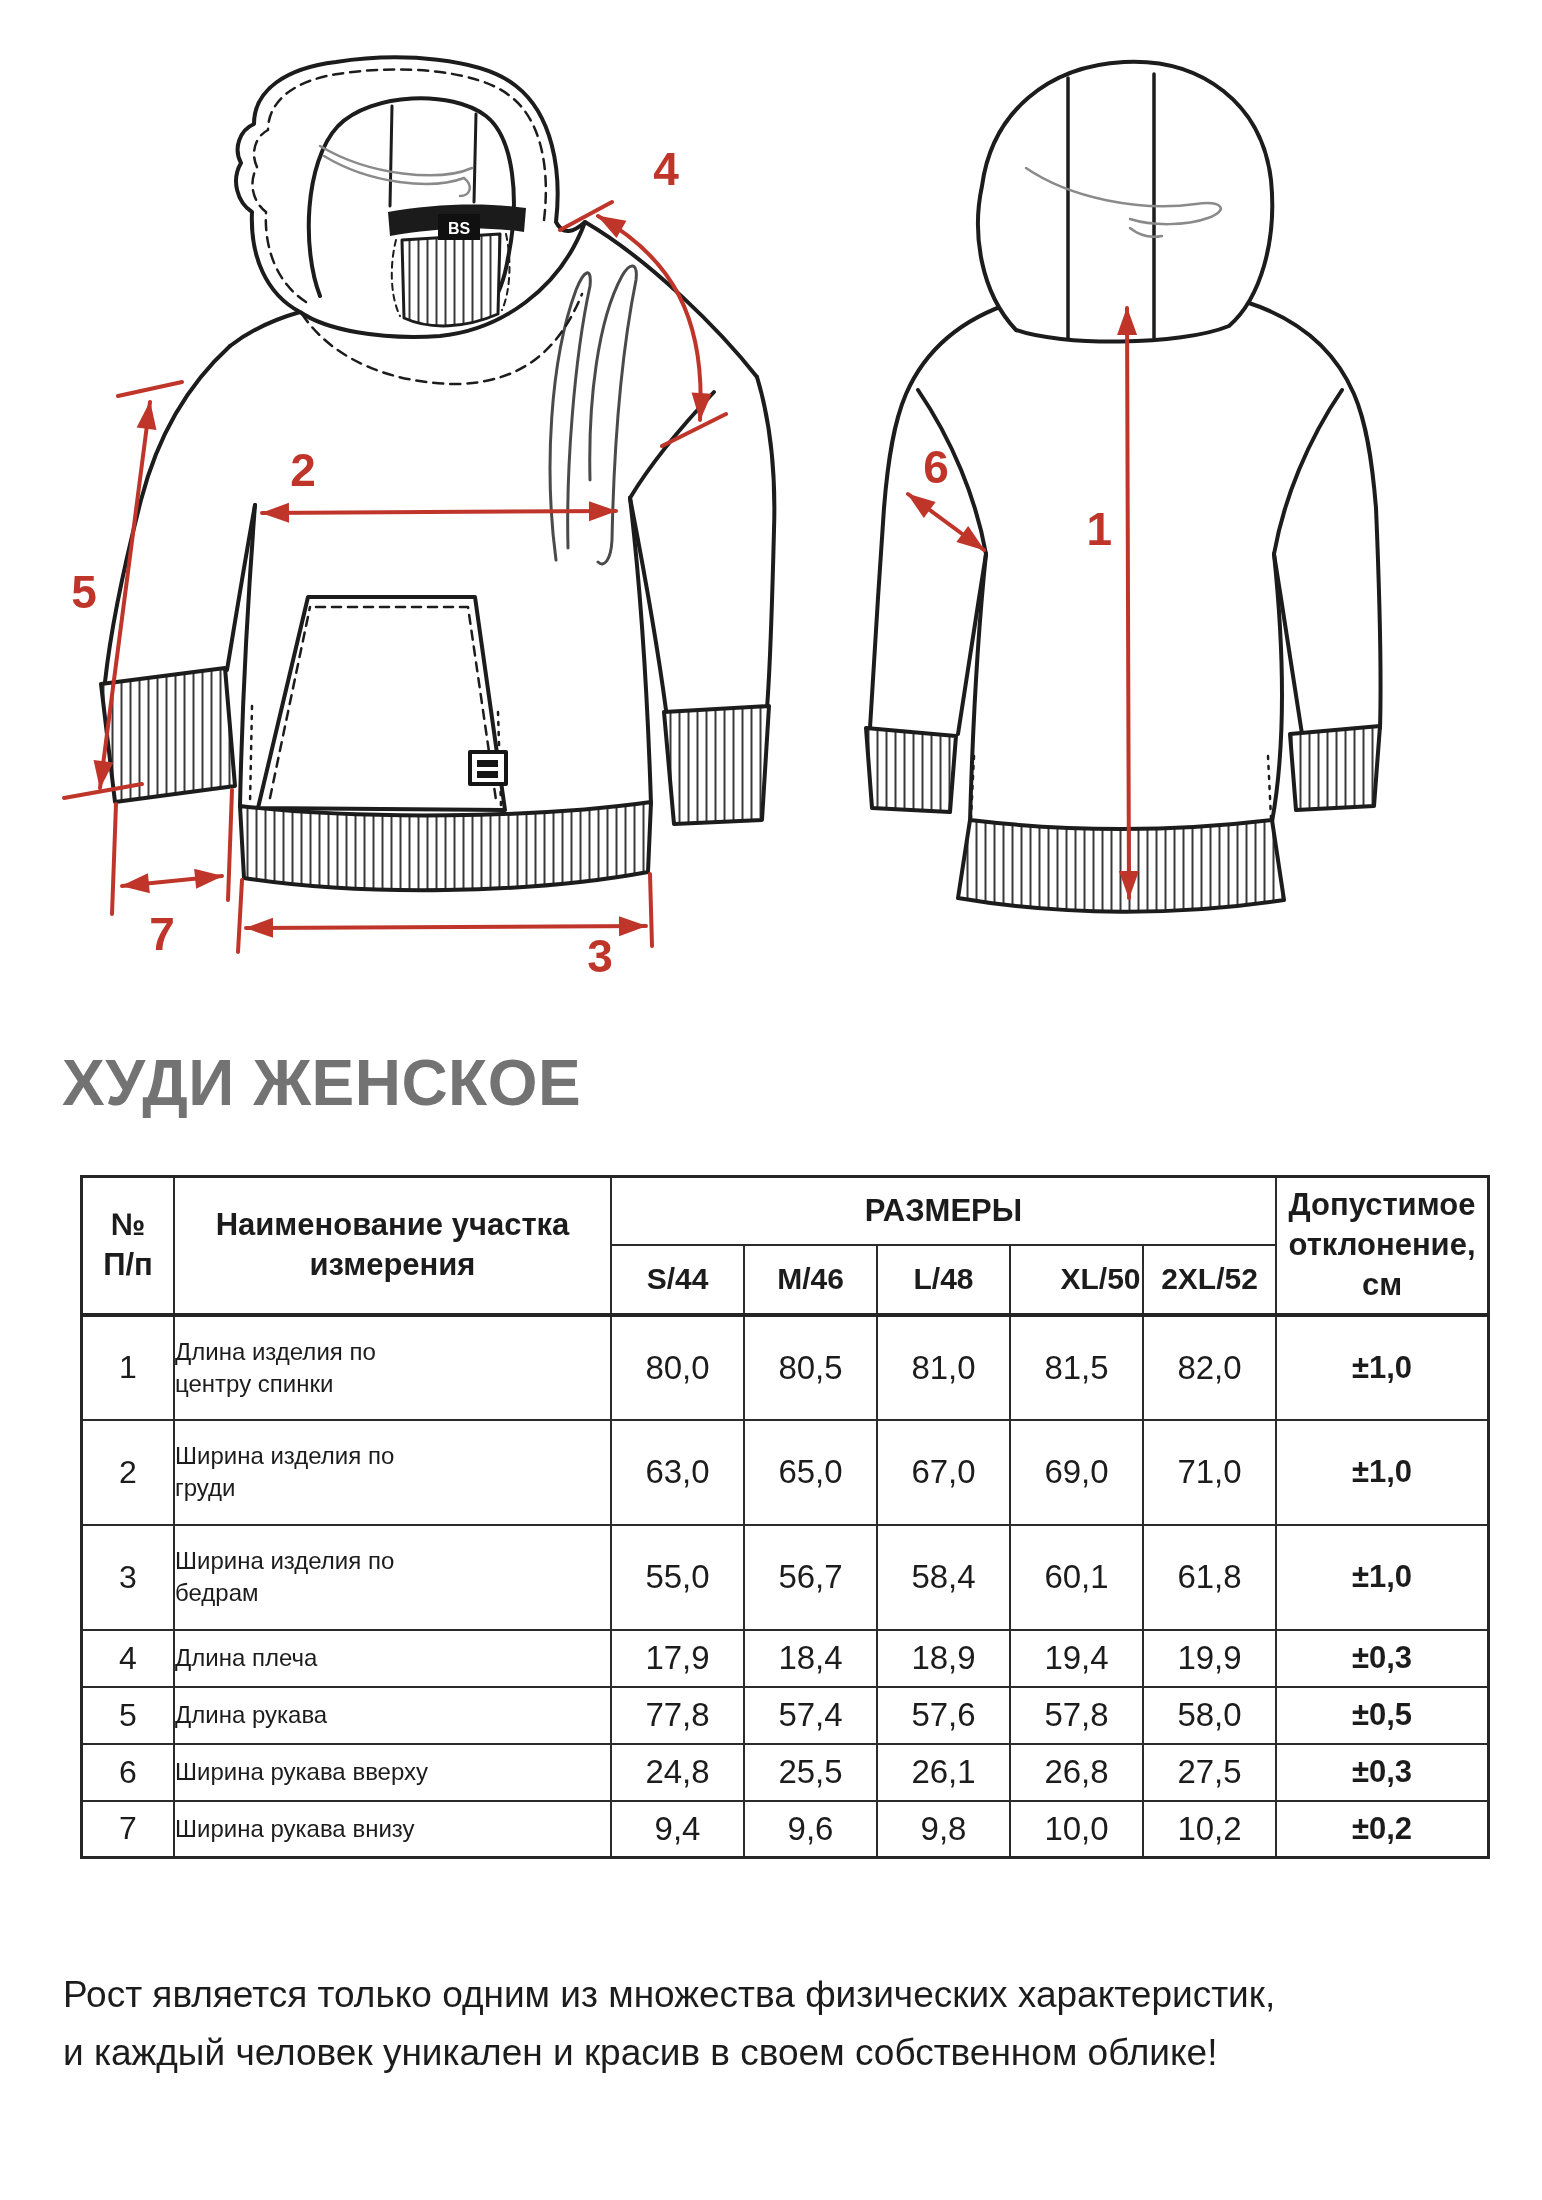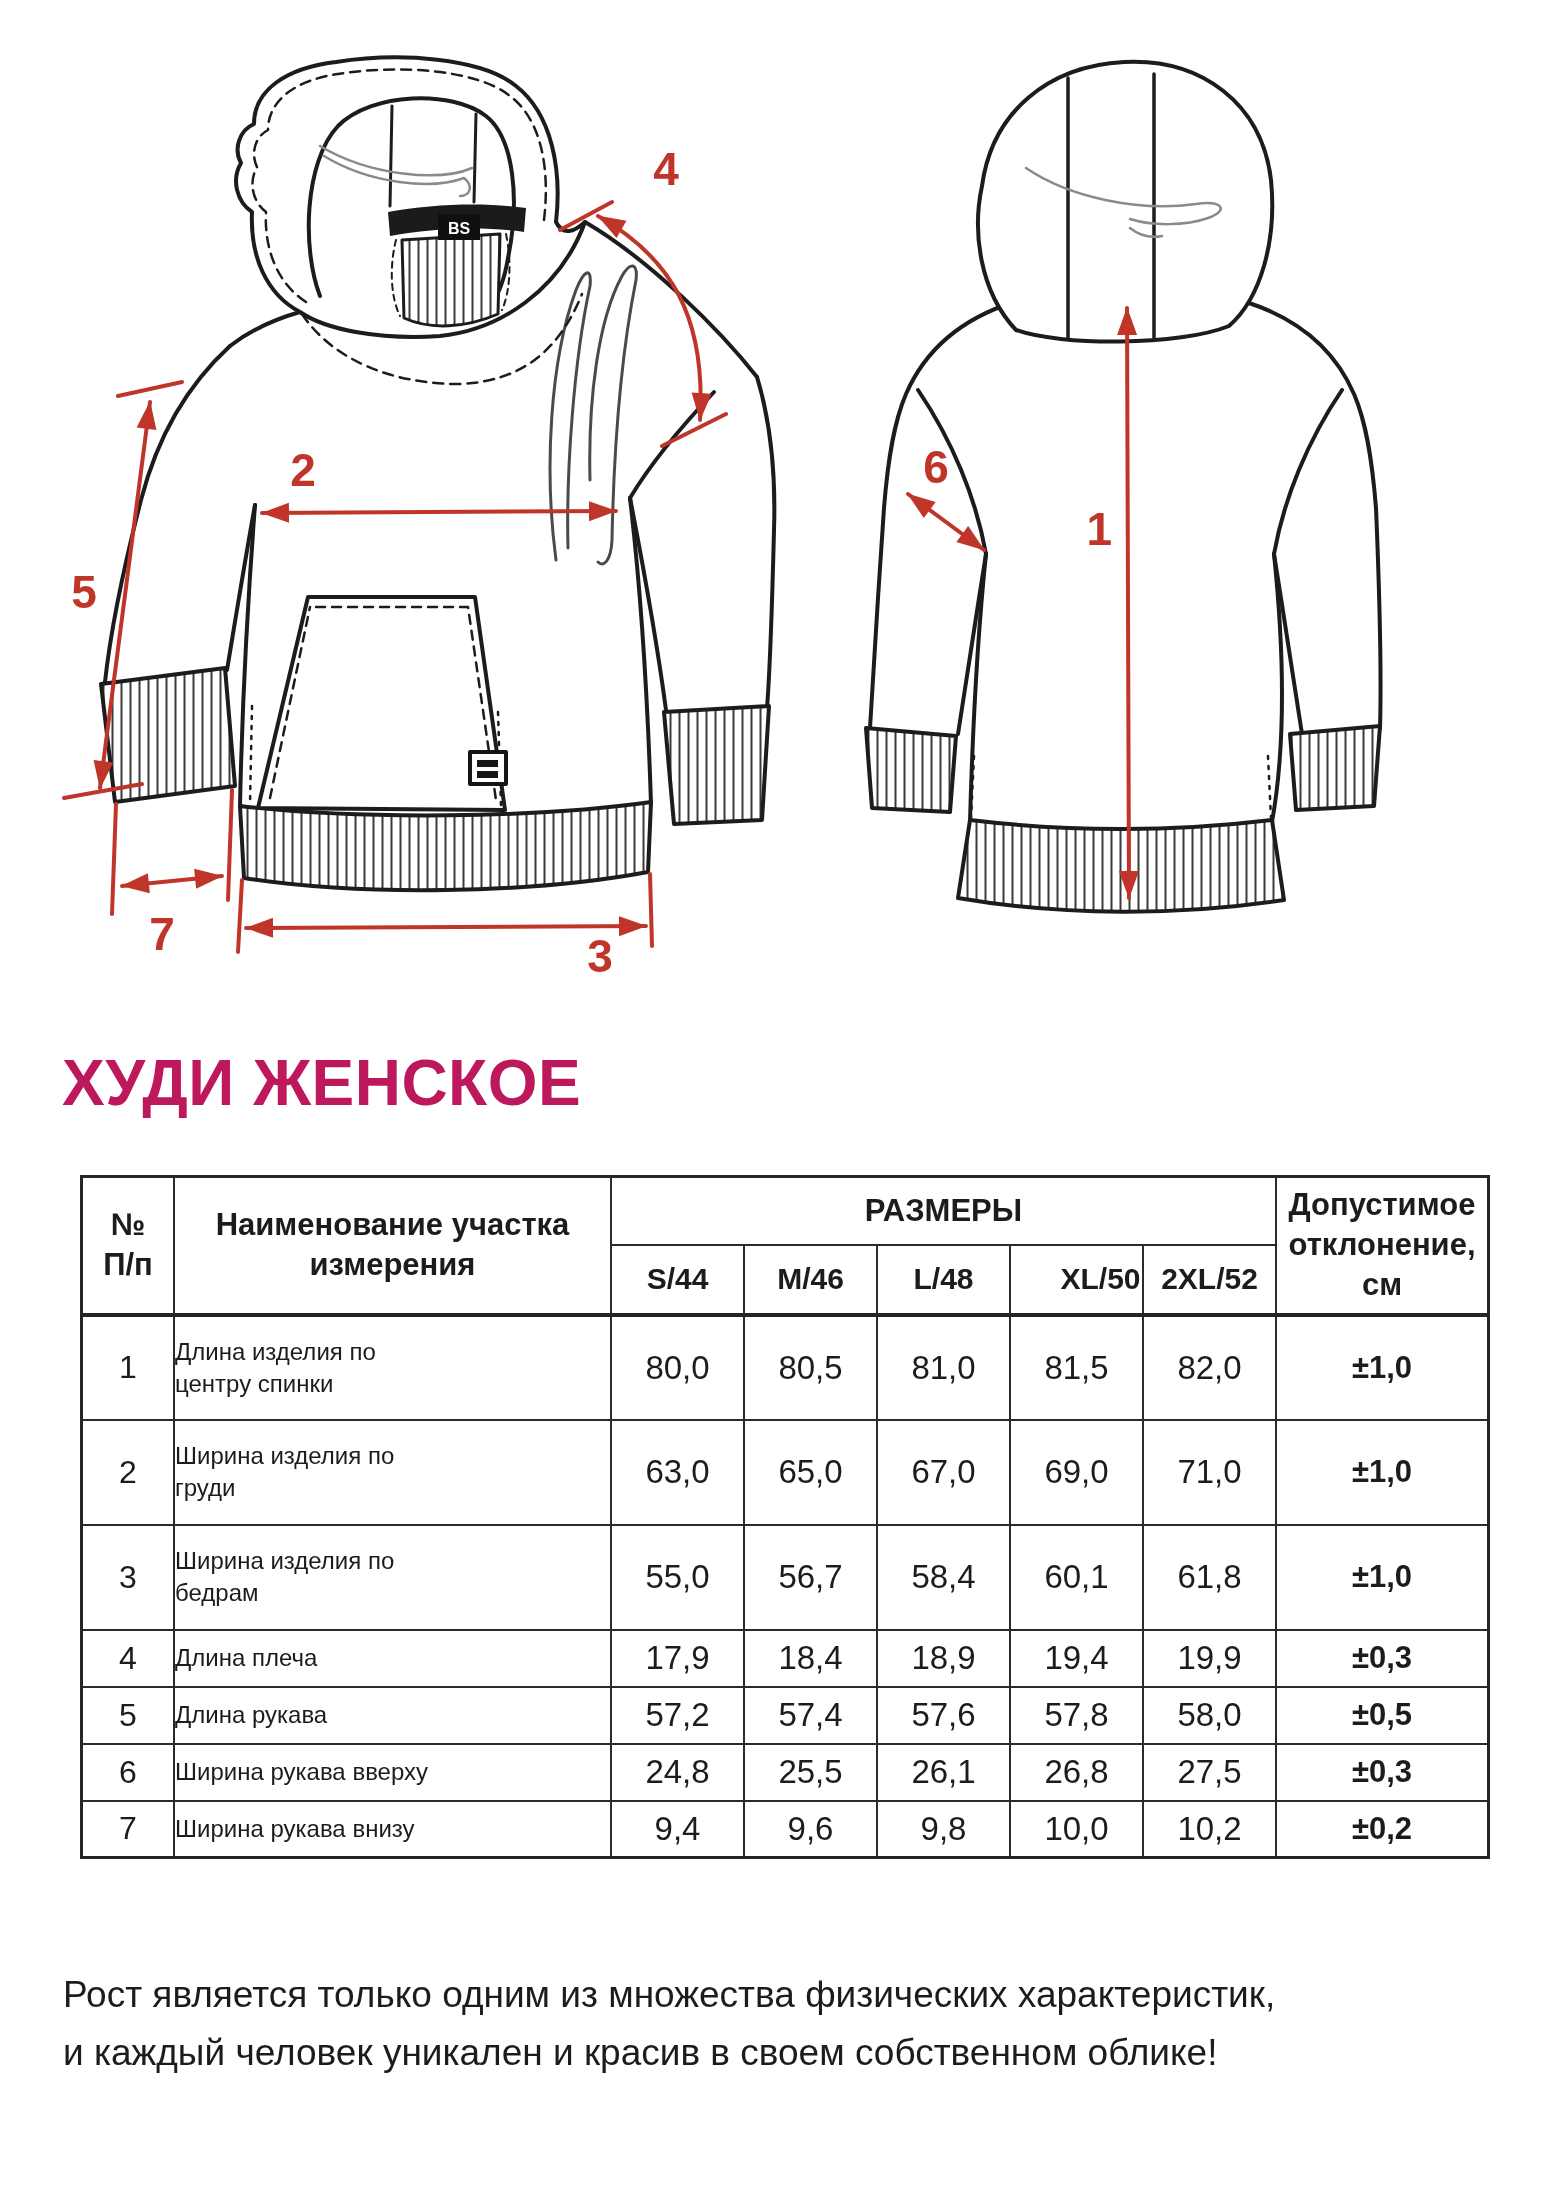--- a/index.html
+++ b/index.html
@@ -1,21 +1,21 @@
 <!DOCTYPE html>
 <html><head>
 <meta charset="utf-8">
 <style>
   html,body{margin:0;padding:0;background:#ffffff;}
   body{width:1542px;height:2200px;position:relative;font-family:"Liberation Sans",sans-serif;color:#1c1c1c;}
   .abs{position:absolute;}
   
   #diagram{left:0;top:0;width:1542px;height:1010px;}
   
-  #page-title{left:62px;top:1046px;font-size:64px;font-weight:800;letter-spacing:.5px;color:#be185d;white-space:nowrap;}
+  #page-title{left:62px;top:1046px;font-size:64px;font-weight:800;letter-spacing:.5px;color:#737373;white-space:nowrap;}
   
   #size-table-wrap{left:80px;top:1175px;}
   table.size{border-collapse:collapse;table-layout:fixed;width:1410px;border:3px solid #262626;}
   table.size th,table.size td{border:2px solid #2b2b2b;vertical-align:middle;padding:0;}
   th.hdr{font-size:31px;font-weight:bold;text-align:center;white-space:pre-line;line-height:1.3;}
   th.size-lbl{font-size:30px;font-weight:bold;text-align:center;}
   .hdr-bottom{border-bottom:4px solid #242424 !important;}
   td.no{font-size:32px;text-align:center;}
   td.nm{font-size:24px;text-align:left;padding:0 12px;white-space:pre-line;line-height:1.32;}
   td.val{font-size:33px;text-align:center;border-radius:12px;}
@@ -195,21 +195,21 @@
         <td class="val">17,9</td>
         <td class="val">18,4</td>
         <td class="val">18,9</td>
         <td class="val">19,4</td>
         <td class="val">19,9</td>
         <td class="tol">±0,3</td>
       </tr>
       <tr class="short">
         <td class="no">5</td>
         <td class="nm">Длина рукава</td>
-        <td class="val">57,2</td>
+        <td class="val">77,8</td>
         <td class="val">57,4</td>
         <td class="val">57,6</td>
         <td class="val">57,8</td>
         <td class="val">58,0</td>
         <td class="tol">±0,5</td>
       </tr>
       <tr class="short">
         <td class="no">6</td>
         <td class="nm">Ширина рукава вверху</td>
         <td class="val">24,8</td>

